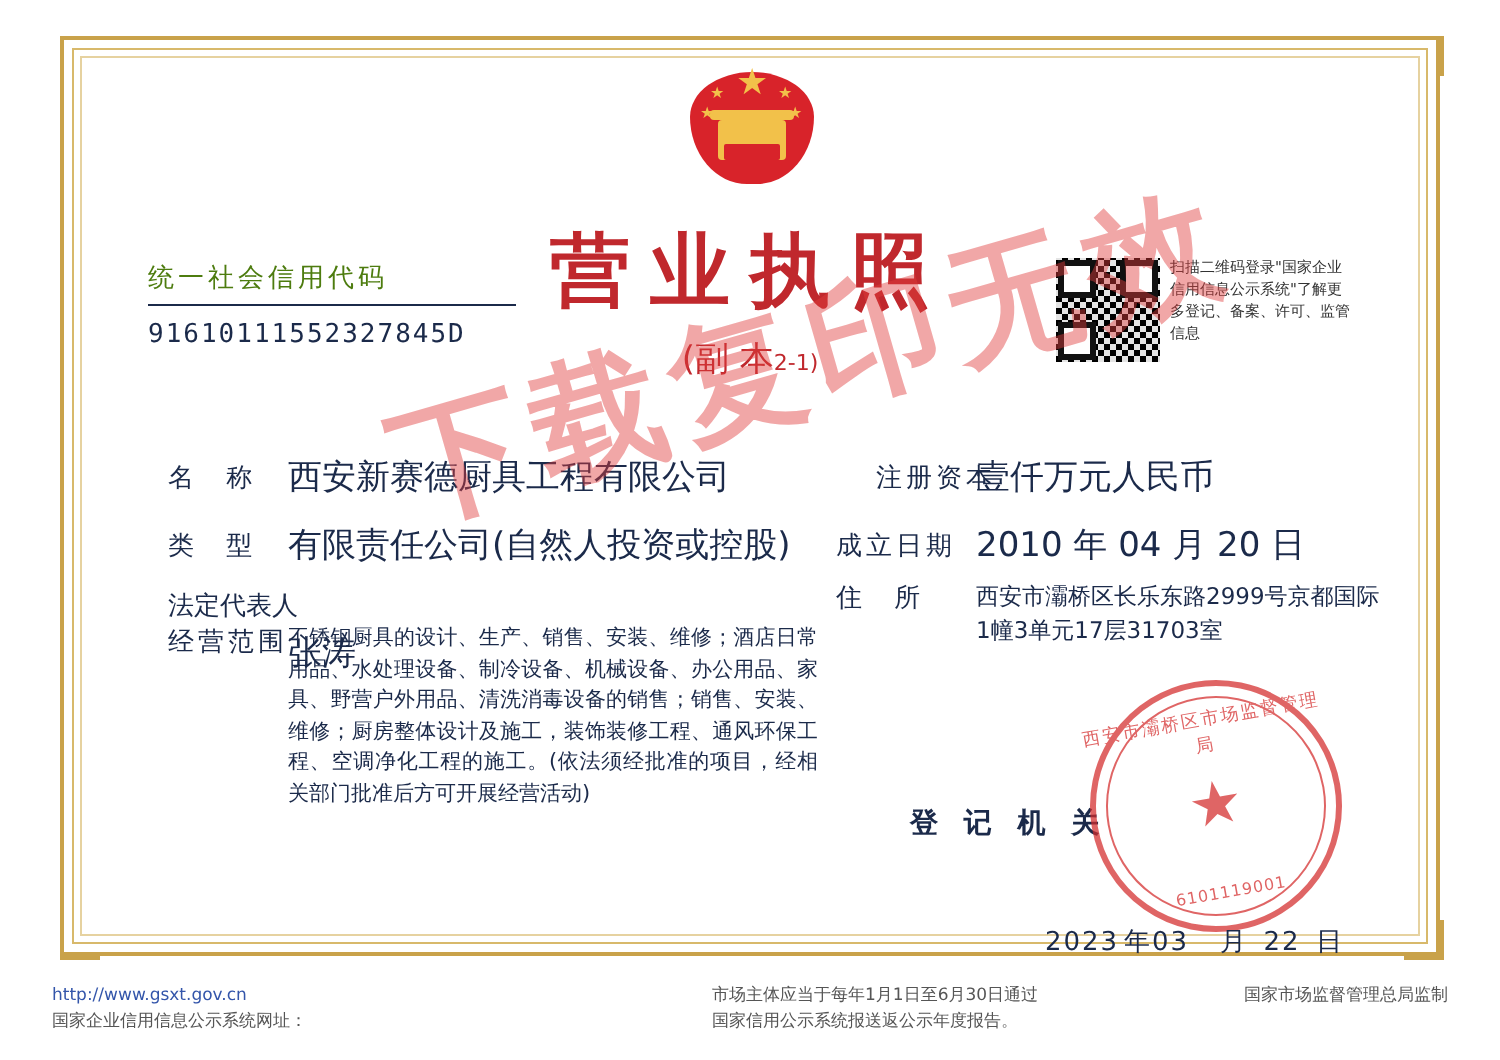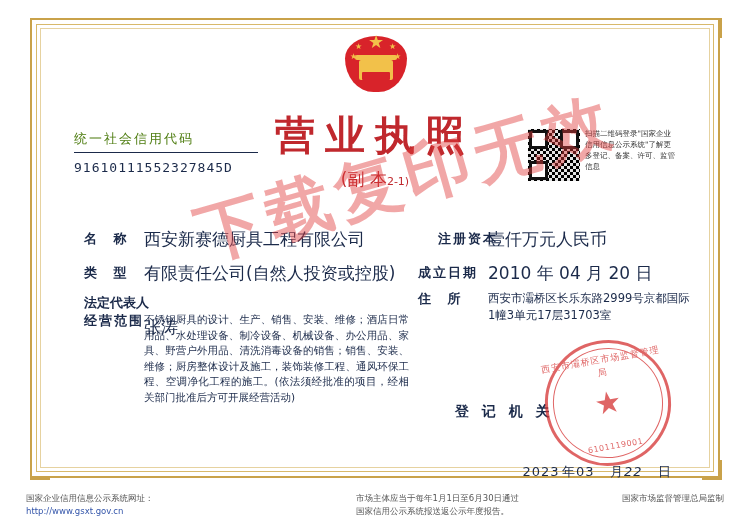--- a/index.html
+++ b/index.html
@@ -104,21 +104,21 @@
   .qr .pos.a{left:1px;top:1px;}
   .qr .pos.b{right:1px;top:1px;}
   .qr .pos.c{left:1px;bottom:1px;}
   .qr-note{
     position:absolute;left:585px;top:128px;width:92px;
     font-size:7.5px;line-height:11px;color:#333;
   }
 
   
   .field-label{
-    position:absolute;font-size:13px;color:#1b2a4a;font-weight:bold;letter-spacing:6px;
+    position:absolute;font-size:13px;color:#1b2a4a;font-weight:normal;letter-spacing:6px;
   }
   .field-value{
     position:absolute;font-size:17px;color:#1b2a4a;line-height:16px;
   }
 
   .scope-value{
     position:absolute;left:144px;top:312px;width:265px;
     font-size:10.5px;color:#1b2a4a;line-height:15.5px;text-align:justify;
   }
 
@@ -131,21 +131,21 @@
   .registry{
     position:absolute;left:455px;top:403px;font-size:14px;color:#1b2a4a;
     font-weight:bold;letter-spacing:4px;
   }
   .date-line{
     position:absolute;left:520px;top:444px;font-size:13px;color:#1b2a4a;letter-spacing:1px;
   }
   .date-line span{display:inline-block;}
   .d-y{width:42px;text-align:center;}
   .d-m{width:34px;text-align:left;margin-top:20px;}
-  .d-d{width:34px;font-style:italic;}
+  .d-d{width:34px;text-align:center;}
 
   
   .seal{
     position:absolute;left:545px;top:340px;width:120px;height:120px;
     border:3px solid #d42b2b;border-radius:50%;
     opacity:.72;
     transform:rotate(-10deg);
   }
   .seal .ring{
     position:absolute;left:5px;top:5px;right:5px;bottom:5px;
@@ -253,22 +253,22 @@
   </div>
 
   <div class="date-line">
     <span class="d-y">2023</span><span>年</span><span class="d-m">03</span><span>月</span><span class="d-d">22</span><span>日</span>
   </div>
 
   <div class="watermark">下载复印无效</div>
 
   <div class="footer">
     <div class="f-left">
+      <div style="color:#3355aa;">http://www.gsxt.gov.cn</div>
       <div>国家企业信用信息公示系统网址：</div>
-      <div style="color:#3355aa;">http://www.gsxt.gov.cn</div>
     </div>
     <div class="f-mid">
       <div>市场主体应当于每年1月1日至6月30日通过</div>
       <div>国家信用公示系统报送返公示年度报告。</div>
     </div>
     <div class="f-right">
       <div>国家市场监督管理总局监制</div>
     </div>
   </div>
 

